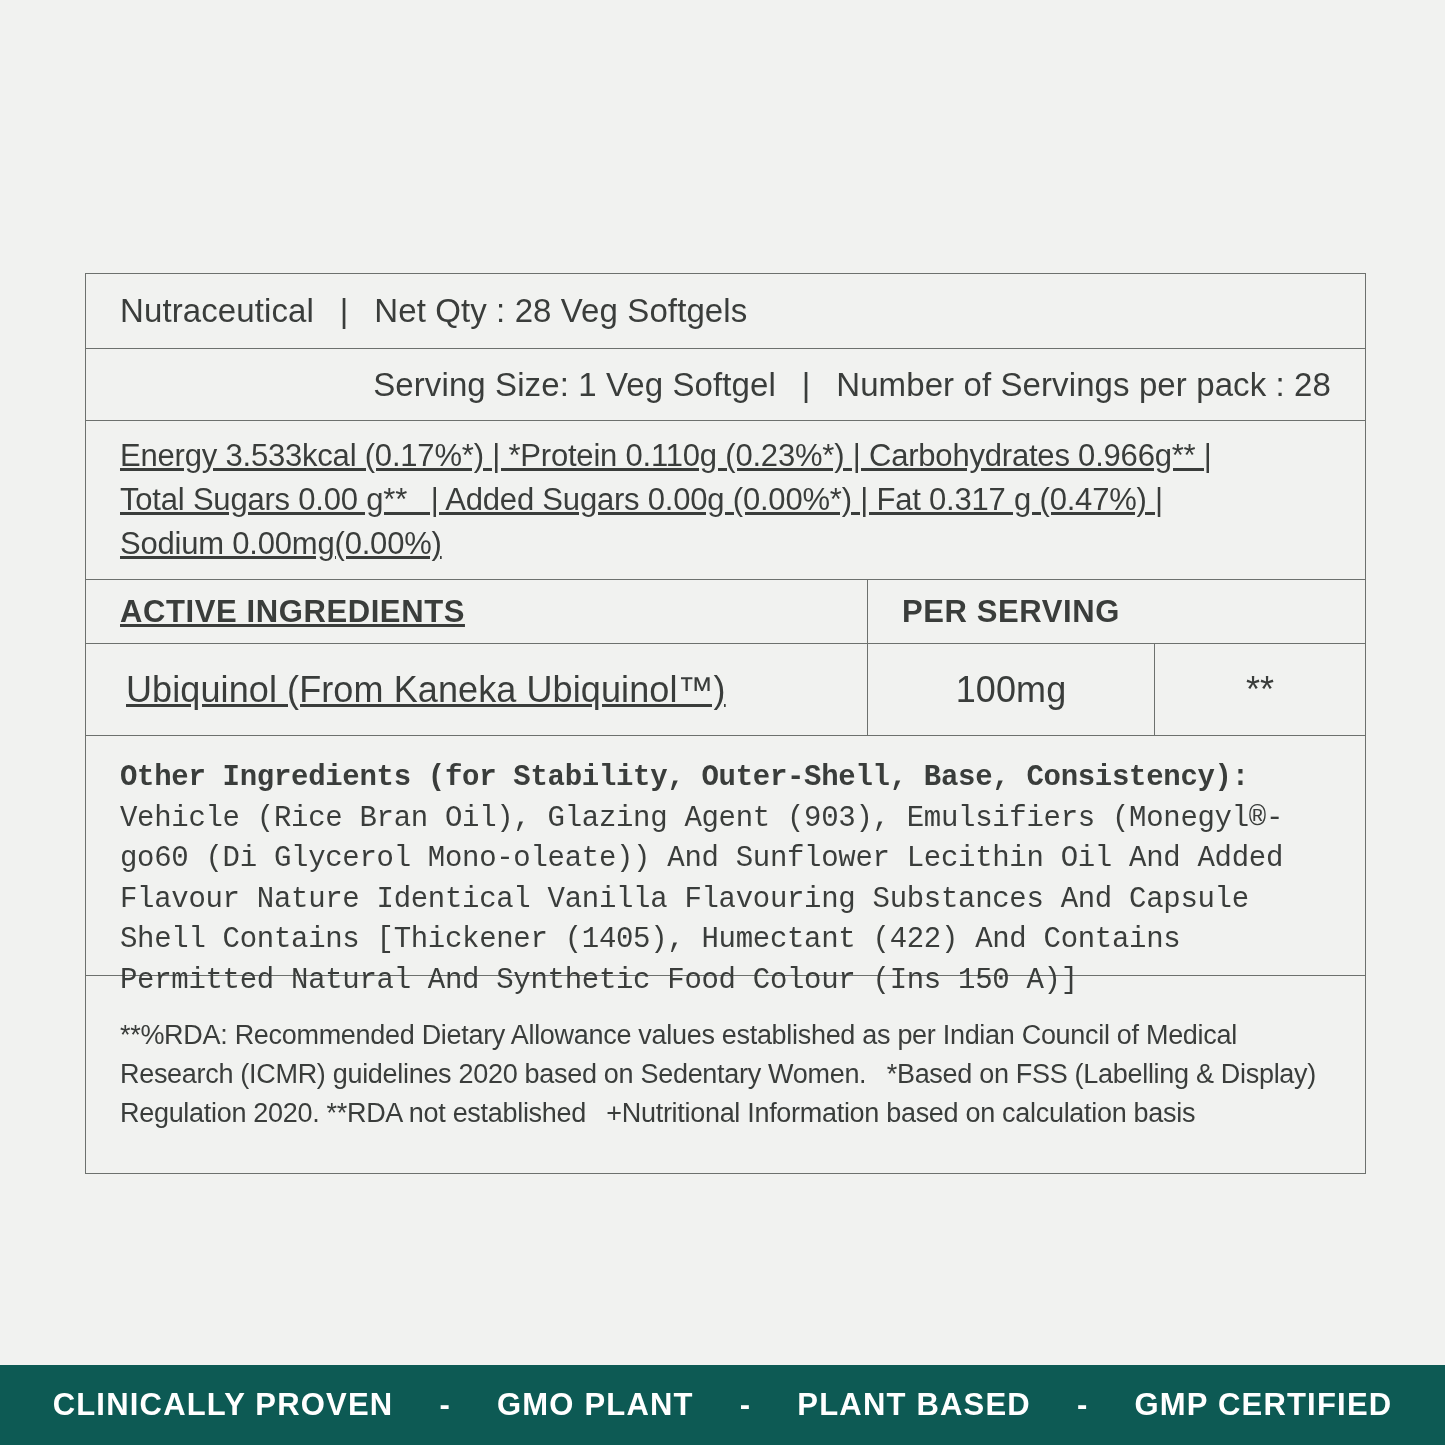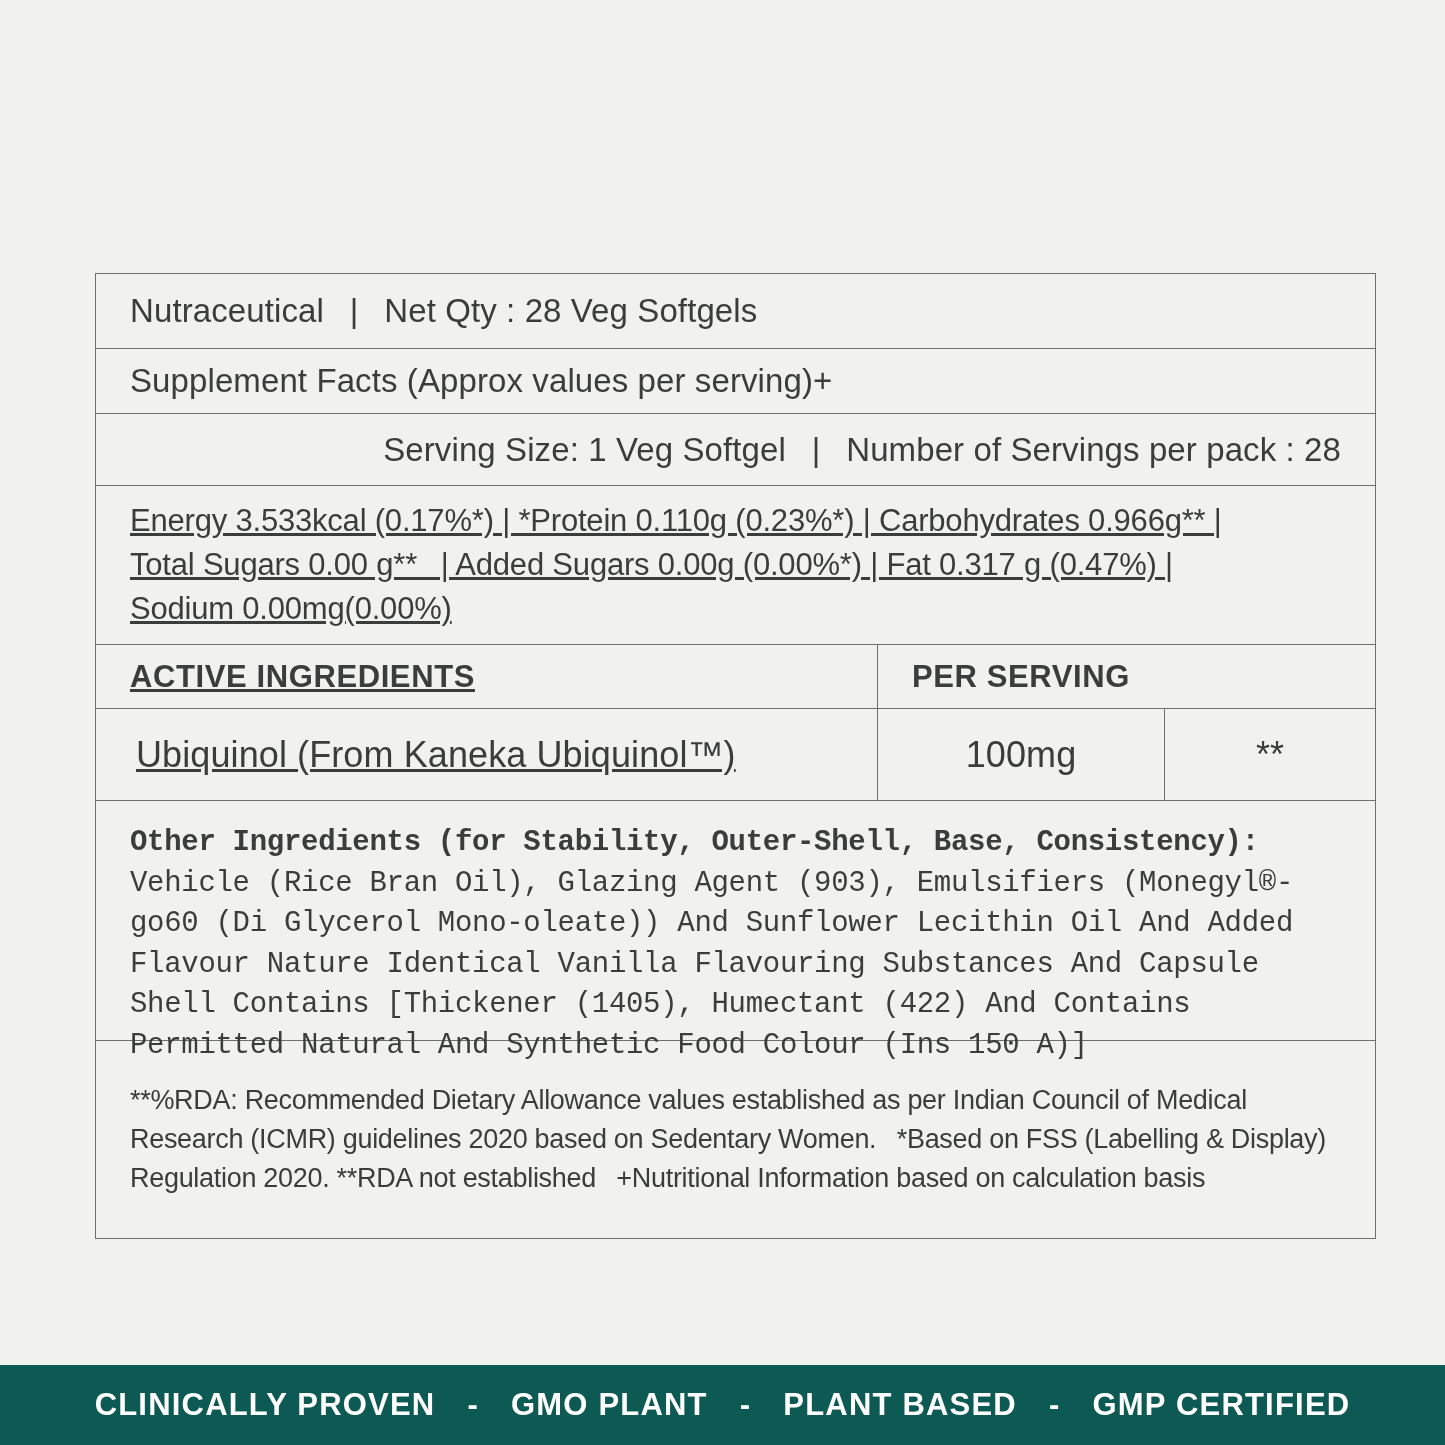--- a/index.html
+++ b/index.html
@@ -8,21 +8,21 @@
     background: #f1f2f0;
     font-family: "Liberation Sans", sans-serif;
     color: #3a3d3b;
     position: relative;
     overflow: hidden;
   }
   .page { position: absolute; inset: 0; }
 
   .label-table {
     position: absolute;
-    left: 95px; top: 273px;
+    left: 85px; top: 273px;
     width: 1281px;
     border: 1.5px solid #6d716e;
     box-sizing: border-box;
     background: #f1f2f0;
   }
   .row {
     box-sizing: border-box;
     border-bottom: 1.5px solid #6d716e;
     display: flex;
     align-items: center;
@@ -85,43 +85,40 @@
   }
 
   .footer-bar {
     position: absolute;
     left: 0; bottom: 0;
     width: 100%; height: 80px;
     background: #0d5a54;
     display: flex;
     align-items: center;
     justify-content: center;
-    gap: 32px;
+    gap: 46px;
     color: #ffffff;
     font-weight: bold;
     font-size: 31px;
     letter-spacing: 1.2px;
     white-space: nowrap;
   }
   .footer-bar .sep { font-weight: bold; }
 </style>
 </head>
 <body>
 
 <div class="page">
 
   <div class="label-table">
 
     <div class="row r1">
       <span>Nutraceutical  |  Net Qty : 28 Veg Softgels</span>
     </div>
 
-    <div class="row r2">
-      <span>Supplement Facts (Approx values per serving)+</span>
-    </div>
 
     <div class="row r3">
       <span>Serving Size: 1 Veg Softgel  |  Number of Servings per pack : 28</span>
     </div>
 
     <div class="row r4">
       <span>Energy 3.533kcal (0.17%*) | *Protein 0.110g (0.23%*) | Carbohydrates 0.966g** |
 Total Sugars 0.00 g**  | Added Sugars 0.00g (0.00%*) | Fat 0.317 g (0.47%) |
 Sodium 0.00mg(0.00%)</span>
     </div>

